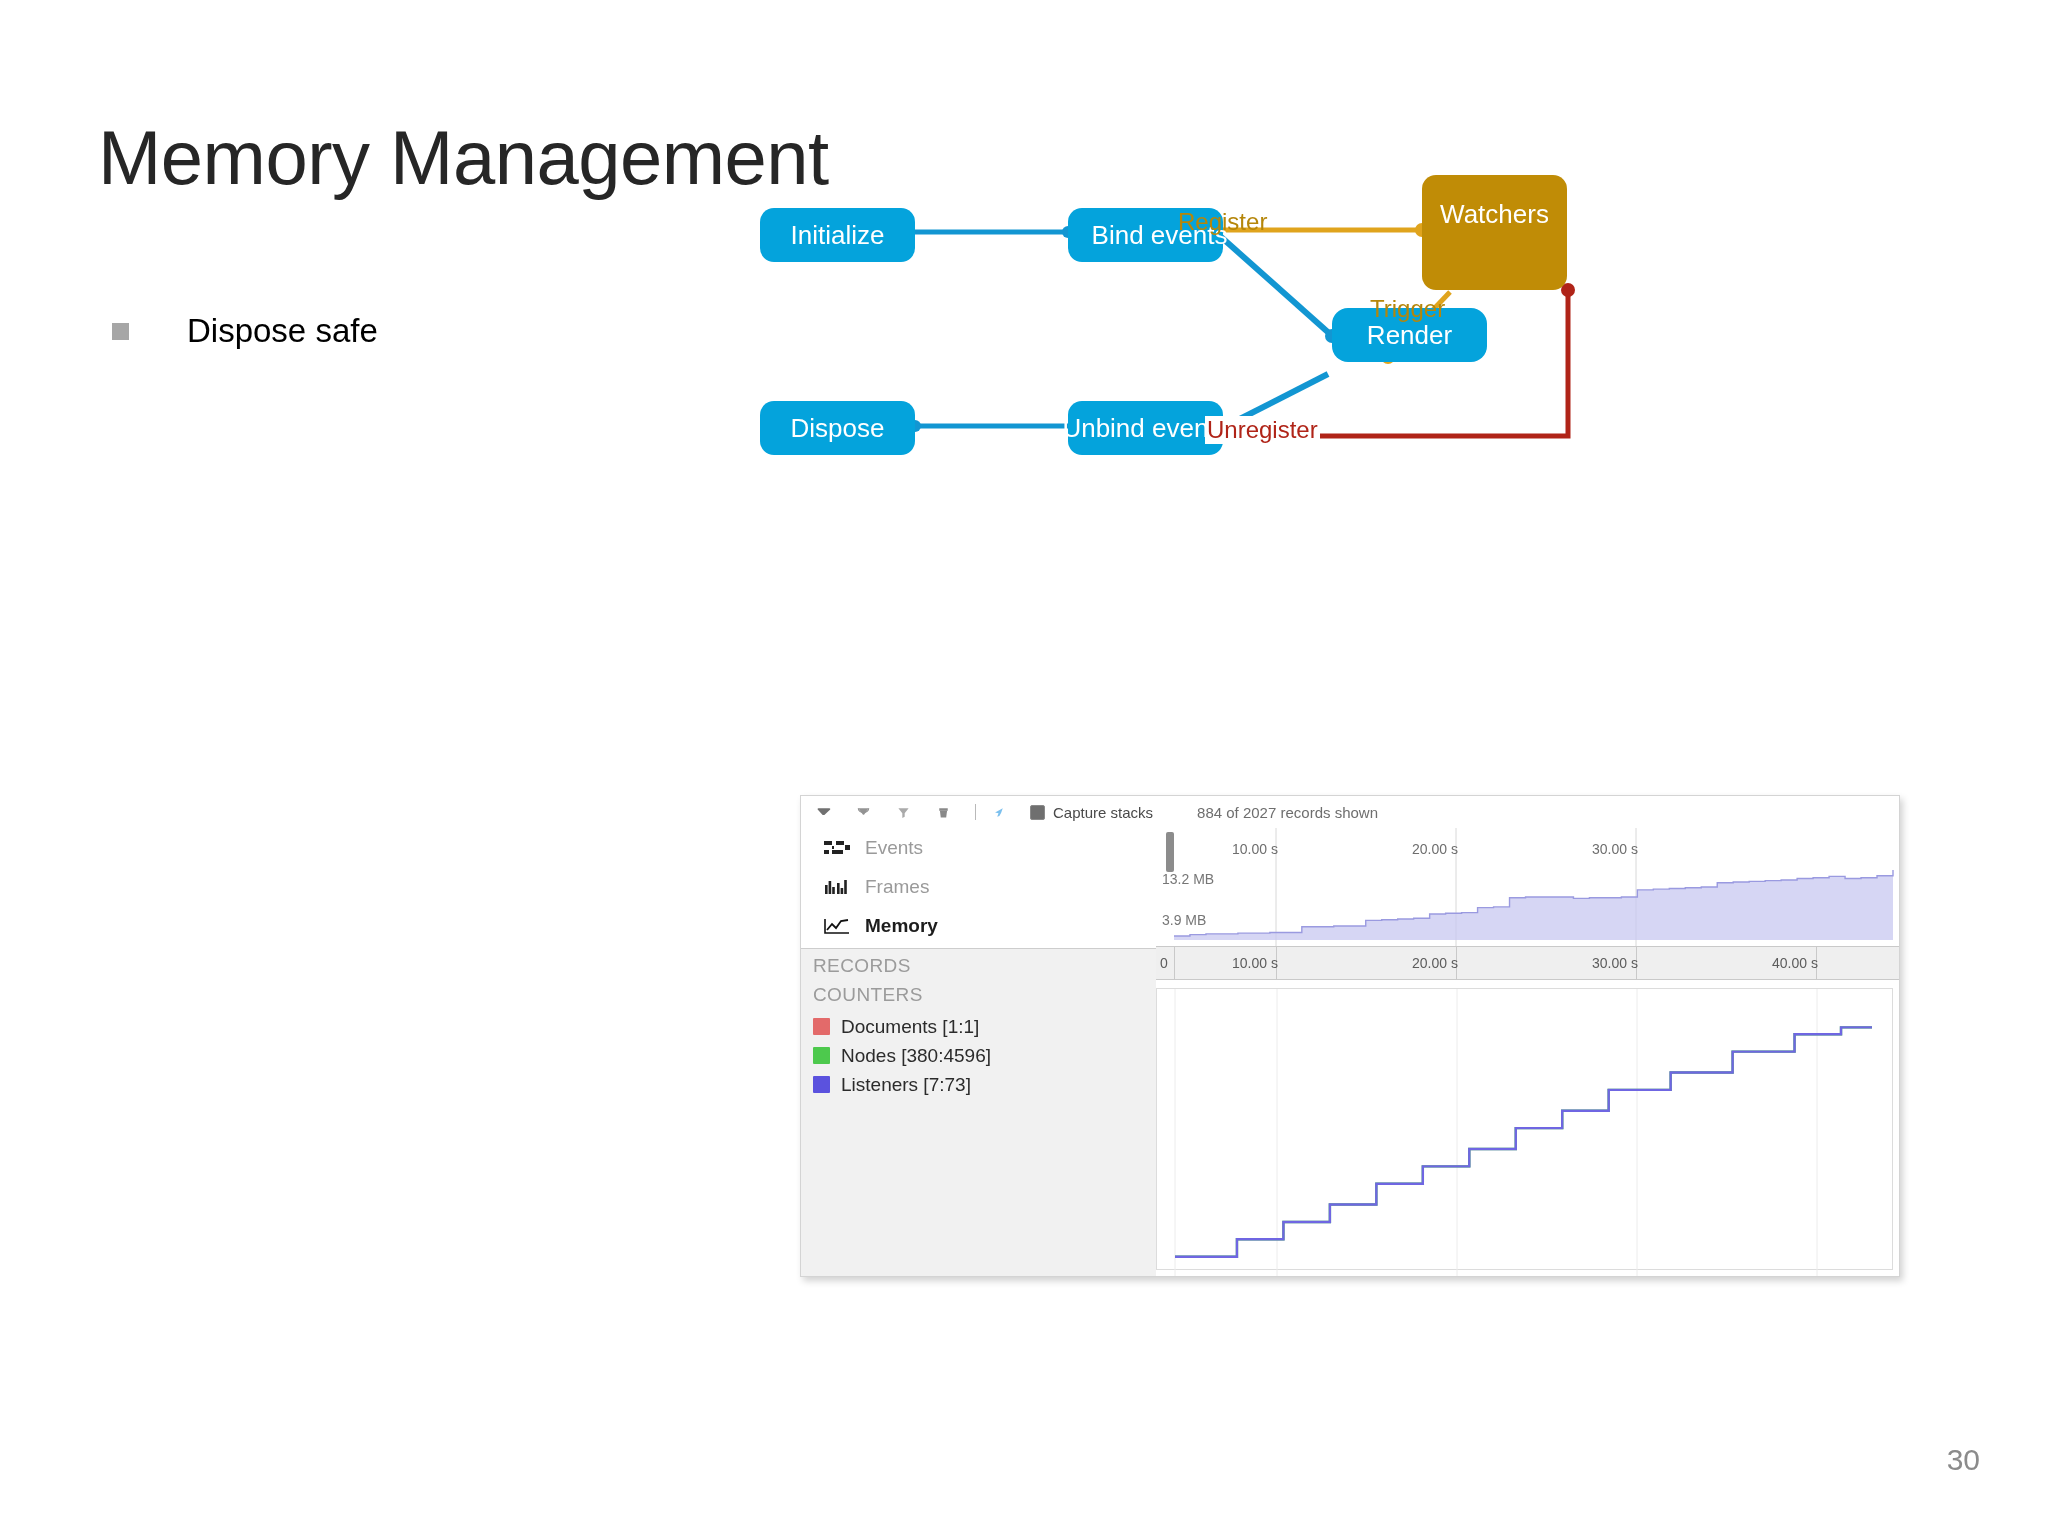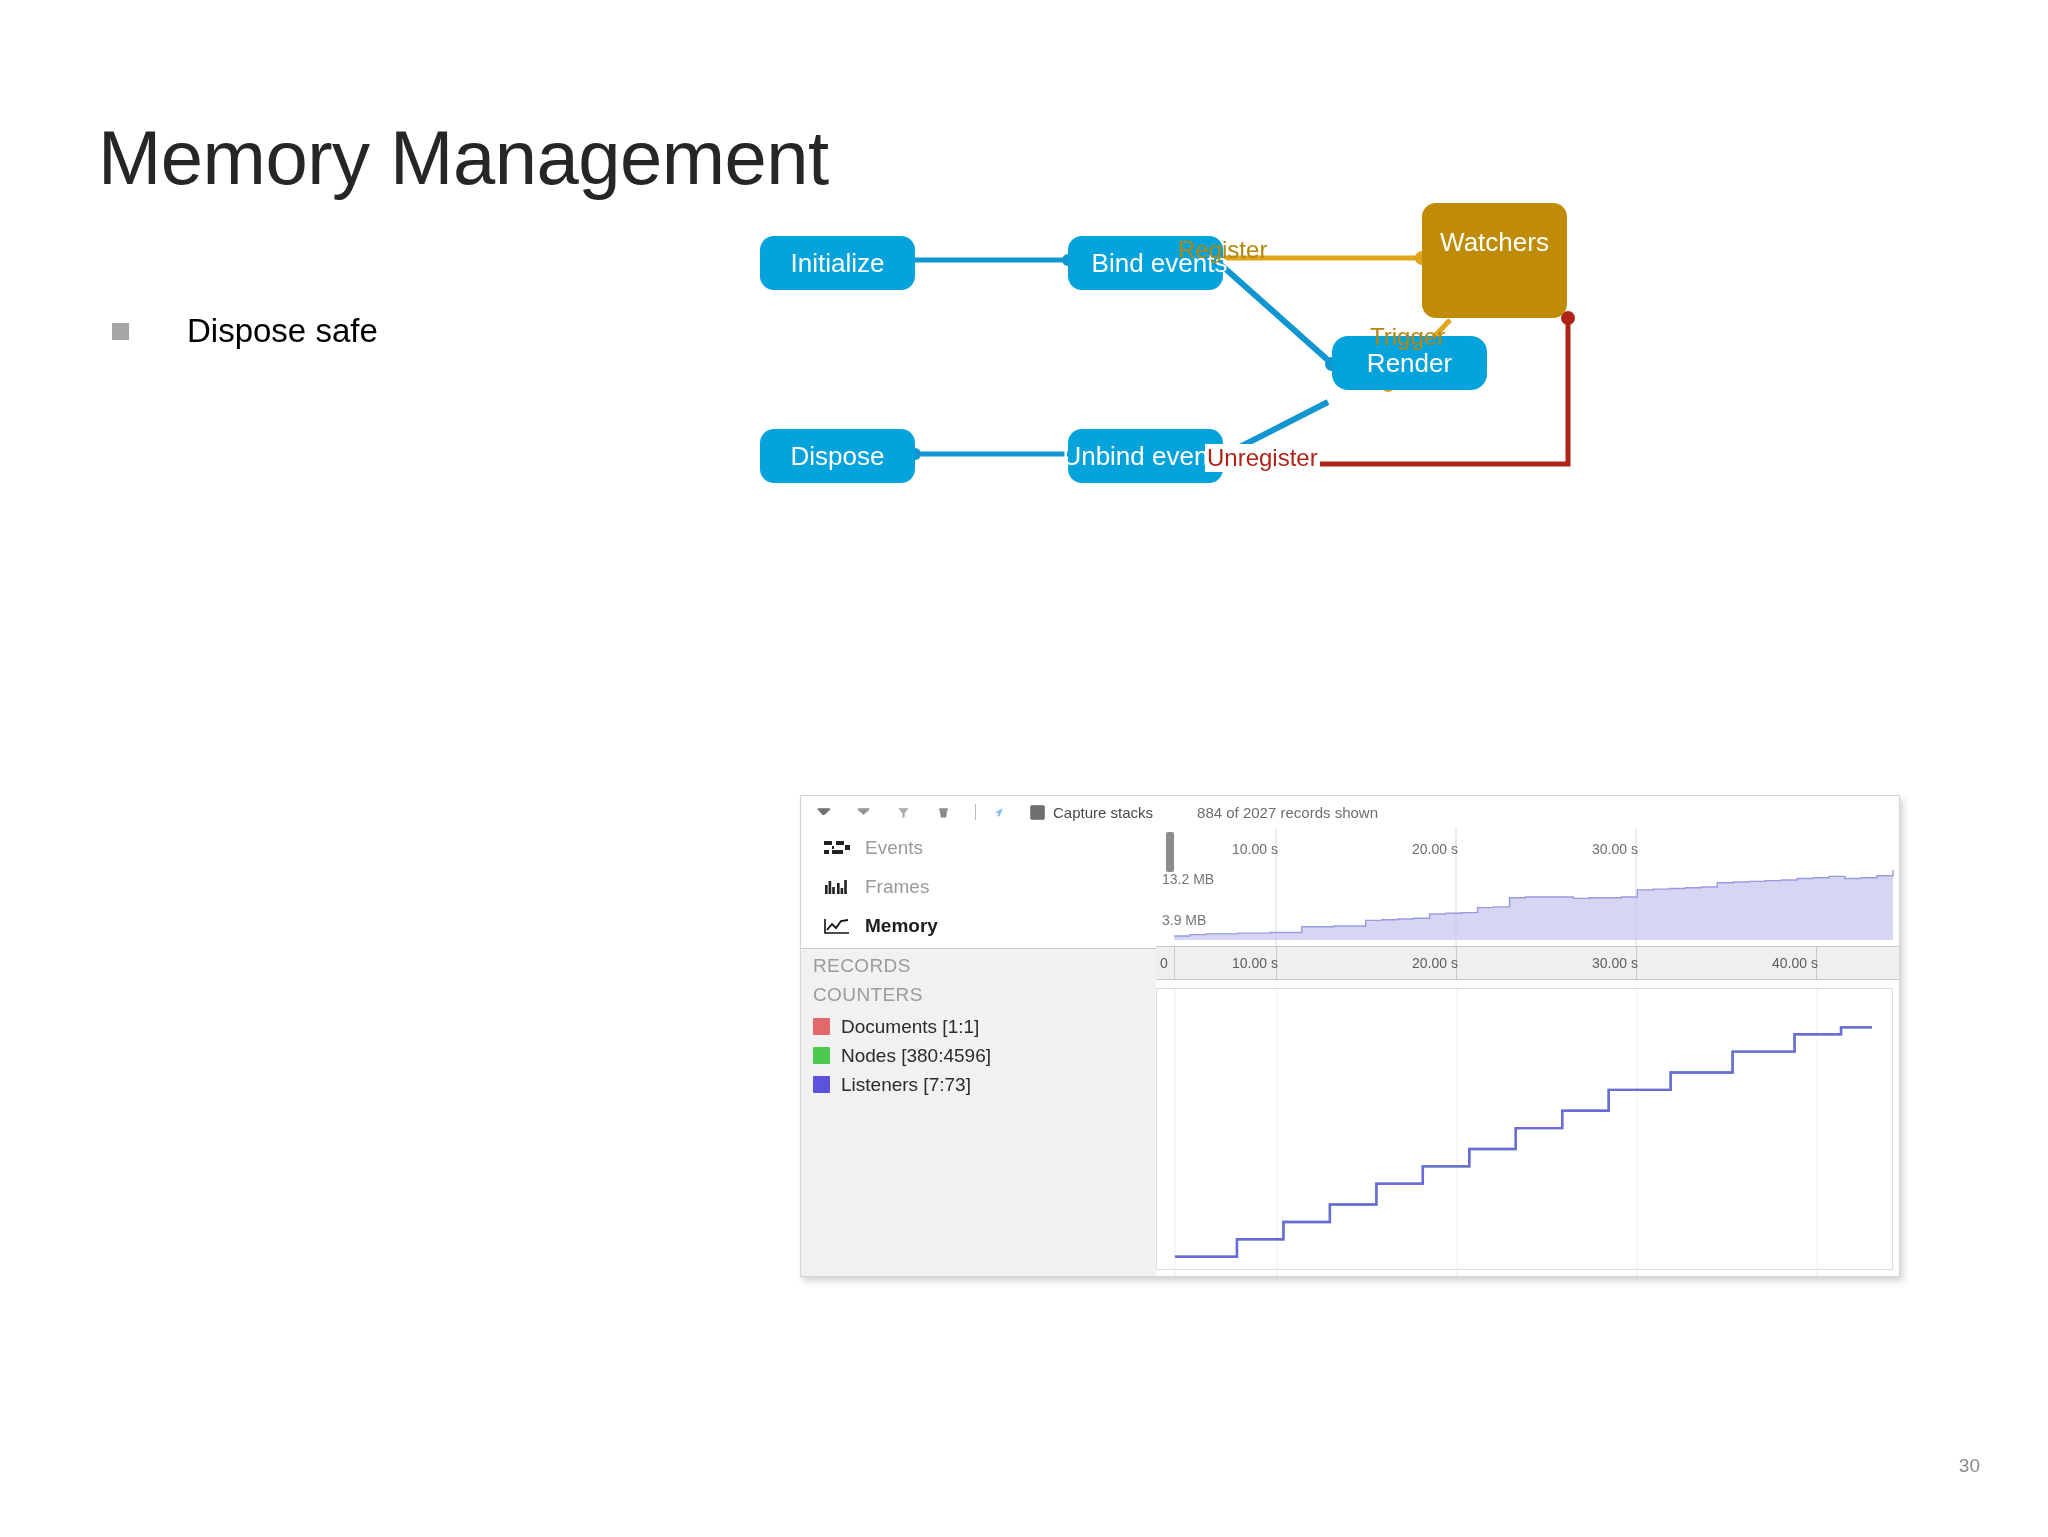--- a/index.html
+++ b/index.html
@@ -22,21 +22,21 @@
   }
 
   
   .bullet-row{position:absolute;left:112px;top:312px;display:flex;align-items:center;}
   .bullet-mark{
     width:17px;height:17px;background:#a6a6a6;margin-right:58px;flex:0 0 auto;
   }
   .bullet-text{font-size:33px;color:#000000;white-space:nowrap;}
 
   
-  .diagram{position:absolute;left:760px;top:200px;width:1288px;height:420px;margin-top:28px;}
+  .diagram{position:absolute;left:760px;top:200px;width:1288px;height:420px;}
   .diagram svg{position:absolute;left:0;top:0;}
   .node{
     position:absolute;
     display:flex;align-items:center;justify-content:center;
     border-radius:14px;
     color:#ffffff;
     font-size:26px;
     white-space:nowrap;
     box-sizing:border-box;
   }
@@ -108,21 +108,21 @@
     box-sizing:border-box;
   }
   .ruler-tick{position:absolute;top:0;bottom:0;width:1px;background:#c9c9c9;}
   .ruler-lbl{position:absolute;font-size:14px;color:#5c5c5c;top:8px;white-space:nowrap;}
   .counters-graph{position:absolute;left:0;right:6px;top:160px;bottom:6px;background:#fff;border:1px solid #dcdcdc;box-sizing:border-box;}
   .dt-scrub{position:absolute;left:10px;top:4px;width:8px;height:40px;background:#8c8c8c;border-radius:2px;}
 
   
   .page-num{
     position:absolute;right:68px;bottom:60px;
-    font-size:19px;color:#8b8b8b;text-align:right;
+    font-size:30px;color:#8b8b8b;text-align:right;
   }
 </style>
 </head>
 <body>
 
 <div class="slide">
 
   <div class="slide-title">Memory Management</div>
 
   <div class="bullet-row">

